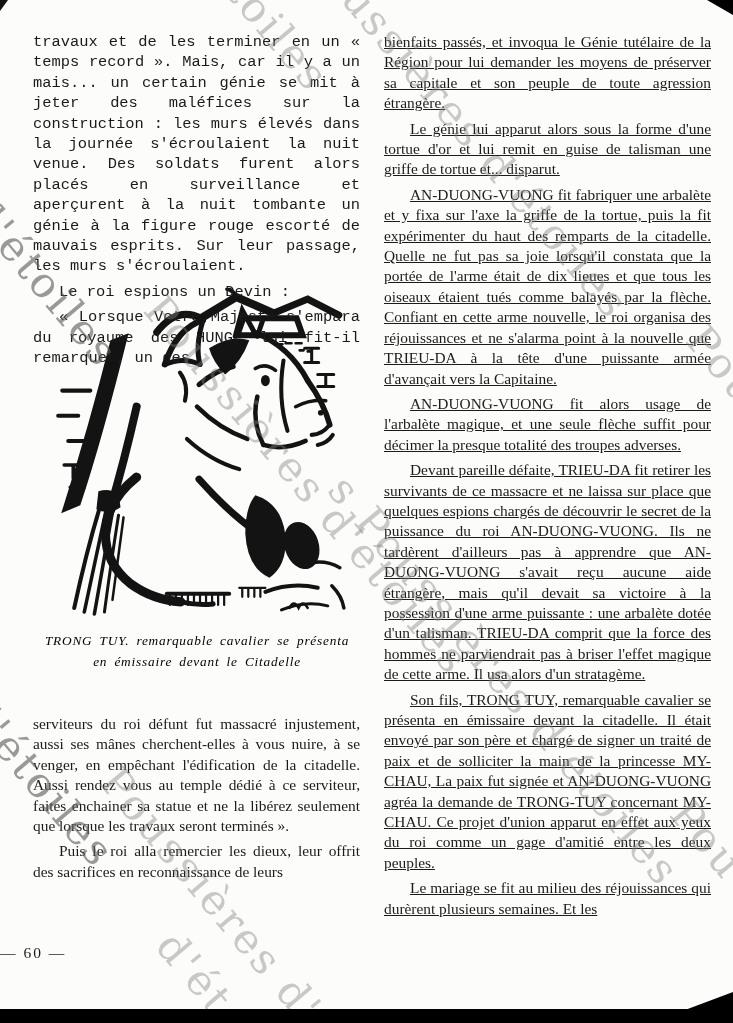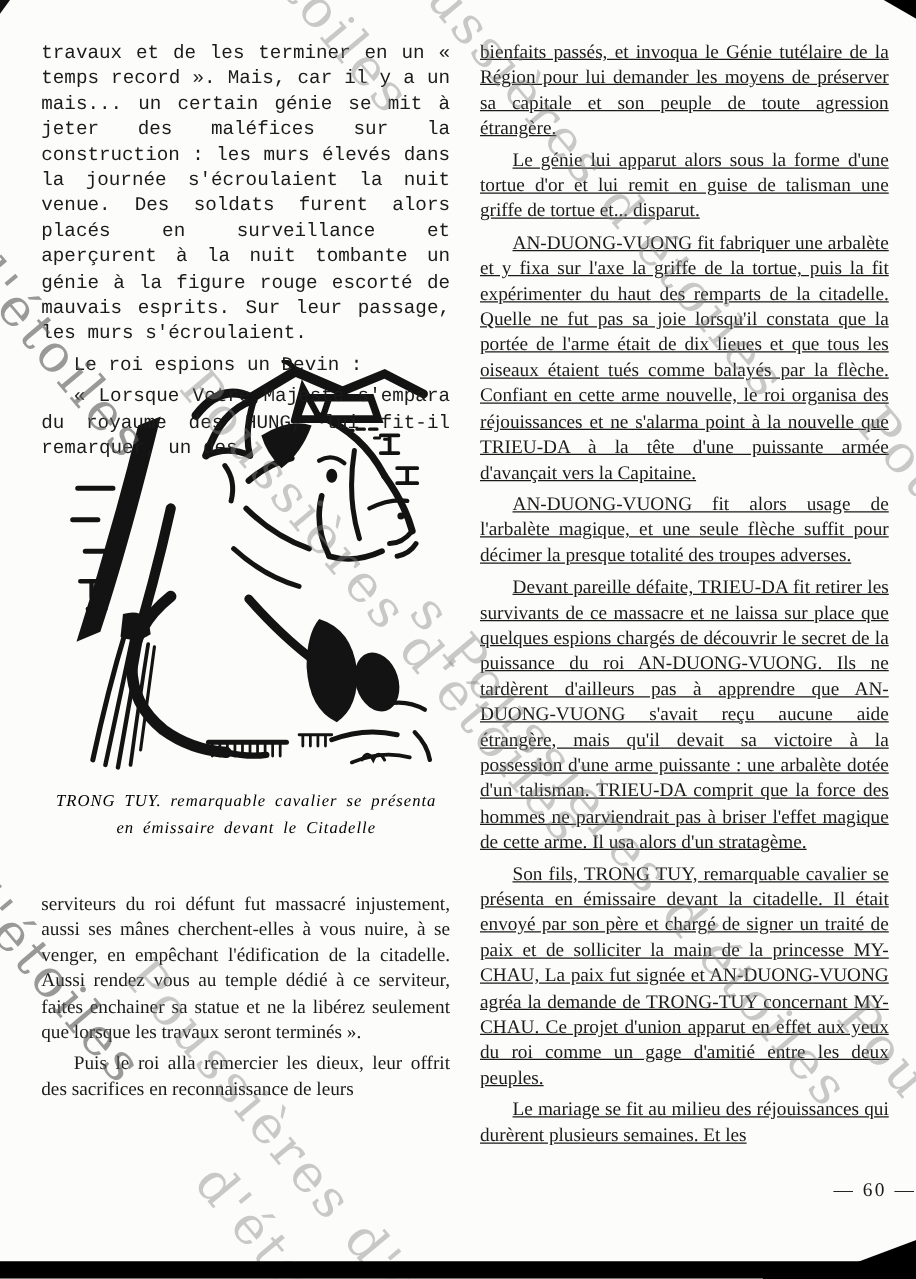--- a/index.html
+++ b/index.html
@@ -14,21 +14,21 @@
   .col-left-upper{left:33px;top:32px;width:327px;font-family:Liberation Mono, monospace;}
   .col-left-lower{left:33px;top:714px;width:327px;}
   .col-right{left:384px;top:32px;width:327px;text-decoration:underline;}
   .illu{position:absolute;left:48px;top:288px;width:302px;height:334px;z-index:1;}
   .caption{
     position:absolute;left:28px;top:630px;width:338px;text-align:center;
     font-style:italic;font-size:13.3px;line-height:21px;letter-spacing:0.8px;
     word-spacing:3px;color:#000000;z-index:2;
   }
   .footer{
-    position:absolute;left:0;top:944px;width:733px;text-align:right;
+    position:absolute;left:0;top:944px;width:733px;text-align:left;
     font-size:15.5px;letter-spacing:2px;z-index:2;
   }
   
   .wm{
     position:absolute;z-index:5;white-space:nowrap;pointer-events:none;
     font-family:"DejaVu Serif",serif;font-size:42px;letter-spacing:3px;
     color:rgba(128,128,128,0.42);transform:rotate(50deg);transform-origin:0 0;
   }
   .wm.dark{color:rgba(92,92,92,0.62);}
   .wm1{left:236px;top:-54px;}

